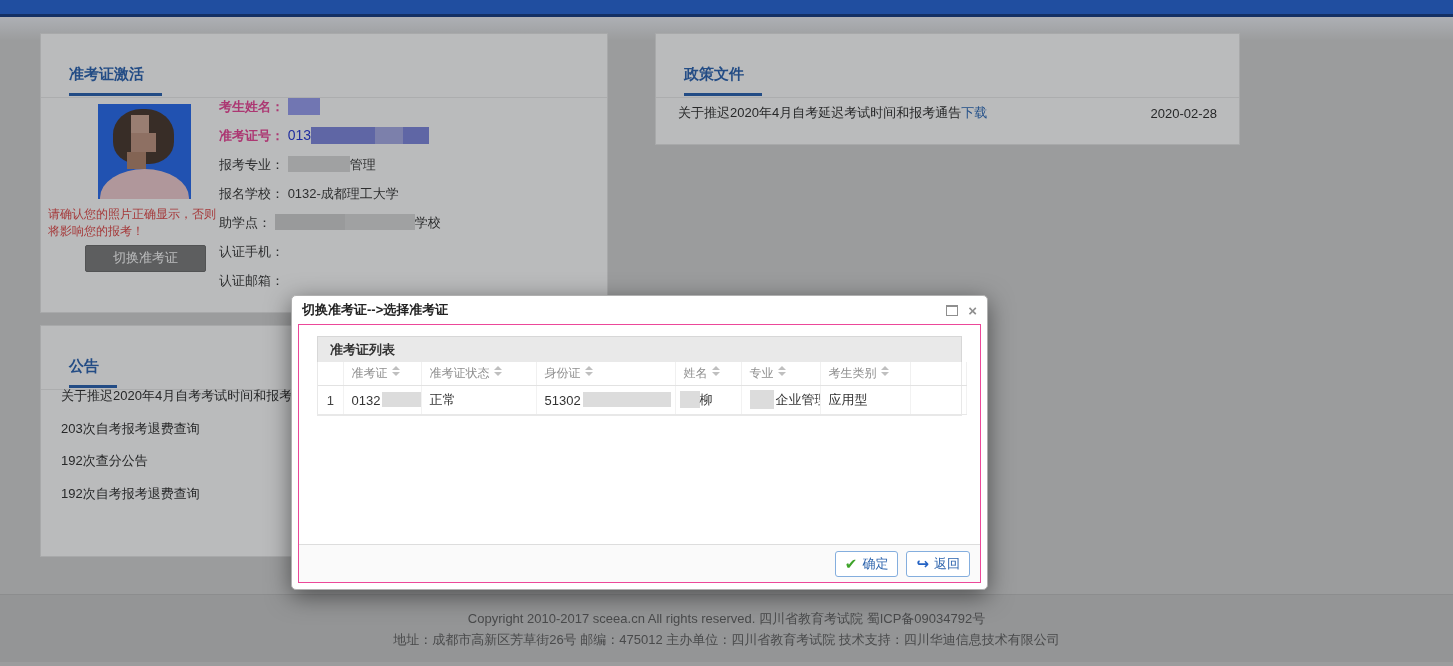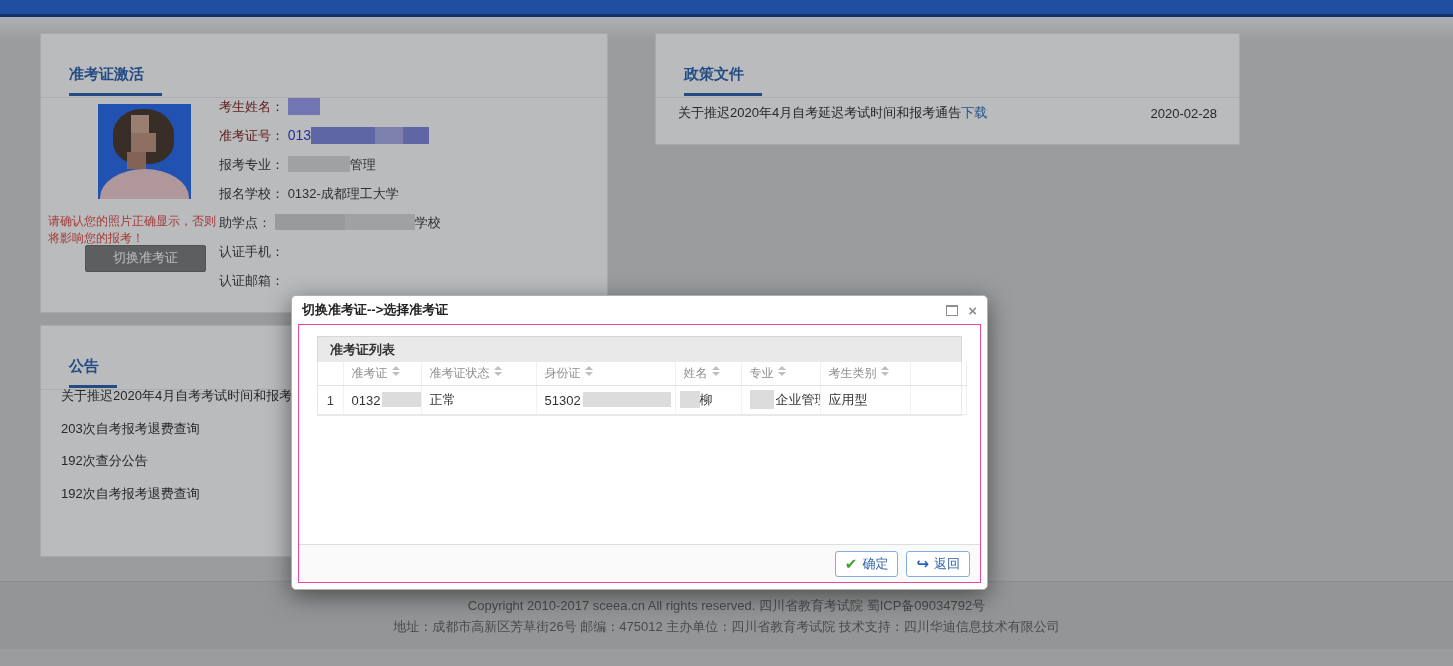--- a/index.html
+++ b/index.html
@@ -20,41 +20,41 @@
                padding:0 18px 9px 0;border-bottom:3px solid #2f66b3;margin-bottom:-2px}
   
   .photo{position:absolute;left:57px;top:70px;width:93px;height:95px;background:#2b6ef0;overflow:hidden}
   .ph-hair{position:absolute;left:16%;top:5%;width:66%;height:58%;background:#4c3b31;
            border-radius:46% 46% 40% 40%}
   .ph-px1{position:absolute;left:36%;top:12%;width:19%;height:19%;background:#d2ab99}
   .ph-px2{position:absolute;left:36%;top:31%;width:26%;height:20%;background:#c29784}
   .ph-px3{position:absolute;left:31%;top:51%;width:21%;height:17%;background:#b3876f}
   .ph-body{position:absolute;left:2%;bottom:0;width:96%;height:32%;background:#f2ced2;
            border-radius:50% 50% 0 0/95% 95% 0 0}
-  .warning{position:absolute;left:7px;top:179px;width:174px;font-size:12px;line-height:17px;color:#e24c4c}
+  .warning{position:absolute;left:7px;top:172px;width:174px;font-size:12px;line-height:17px;color:#e24c4c}
   .switch-btn{position:absolute;left:44px;top:211px;width:119px;height:25px;background:#7e7e7e;
               border:1px solid #6f6f6f;border-radius:2px;color:#fff;font-size:13px;text-align:center;
               line-height:24px;cursor:pointer}
   .fields{position:absolute;left:178px;top:58px}
   .field-row{height:29px;line-height:29px;font-size:13px;color:#3c3c3c;white-space:nowrap}
-  .field-row.strong .f-label{font-weight:normal;color:#7f1d1d}
+  .field-row.strong .f-label{font-weight:bold;color:#ec4899}
   .ticket-prefix{color:#2b3cd8;font-weight:normal;font-size:14px}
   .redact{display:inline-block;vertical-align:middle;margin-top:-3px}
   .r-ind1{background:#8289e0}.r-ind2{background:#a9aee8}.r-ind3{background:#9aa0f2}
   .r-gray{background:#dcdcdc}.r-gray2{background:#d2d2d2}
   
   .policy-row{position:absolute;left:22px;right:22px;top:70px;display:flex;align-items:center;
               font-size:13px;color:#333}
   .policy-link{color:#2d6ab8;cursor:pointer}
   .policy-date{margin-left:auto;color:#333}
   
   .notice-list{position:absolute;left:20px;top:54px;right:14px}
   .notice-item{line-height:32.5px;font-size:13px;color:#333;white-space:nowrap;overflow:hidden;cursor:pointer}
   
-  .footer{position:absolute;left:0;right:0;bottom:17px;height:68px;background:#cbcbcb;
+  .footer{position:absolute;left:0;right:0;bottom:4px;height:68px;background:#cbcbcb;
           border-top:1px solid #c0c0c0;text-align:center;color:#636363;font-size:13px;
           padding-top:13px;box-sizing:border-box;z-index:1}
   .footer div{line-height:21px}
   
   .overlay{position:absolute;inset:0;background:rgba(8,10,14,0.28);z-index:5}
   .dialog{position:absolute;left:291px;top:295px;width:697px;height:295px;background:#fff;
           border:1px solid #b0b0b0;border-radius:5px;box-shadow:0 6px 24px rgba(0,0,0,0.5);
           z-index:10;box-sizing:border-box}
   .dlg-titlebar{height:28px;display:flex;align-items:center;padding:0 10px;font-size:13px;
                 font-weight:bold;color:#222}

